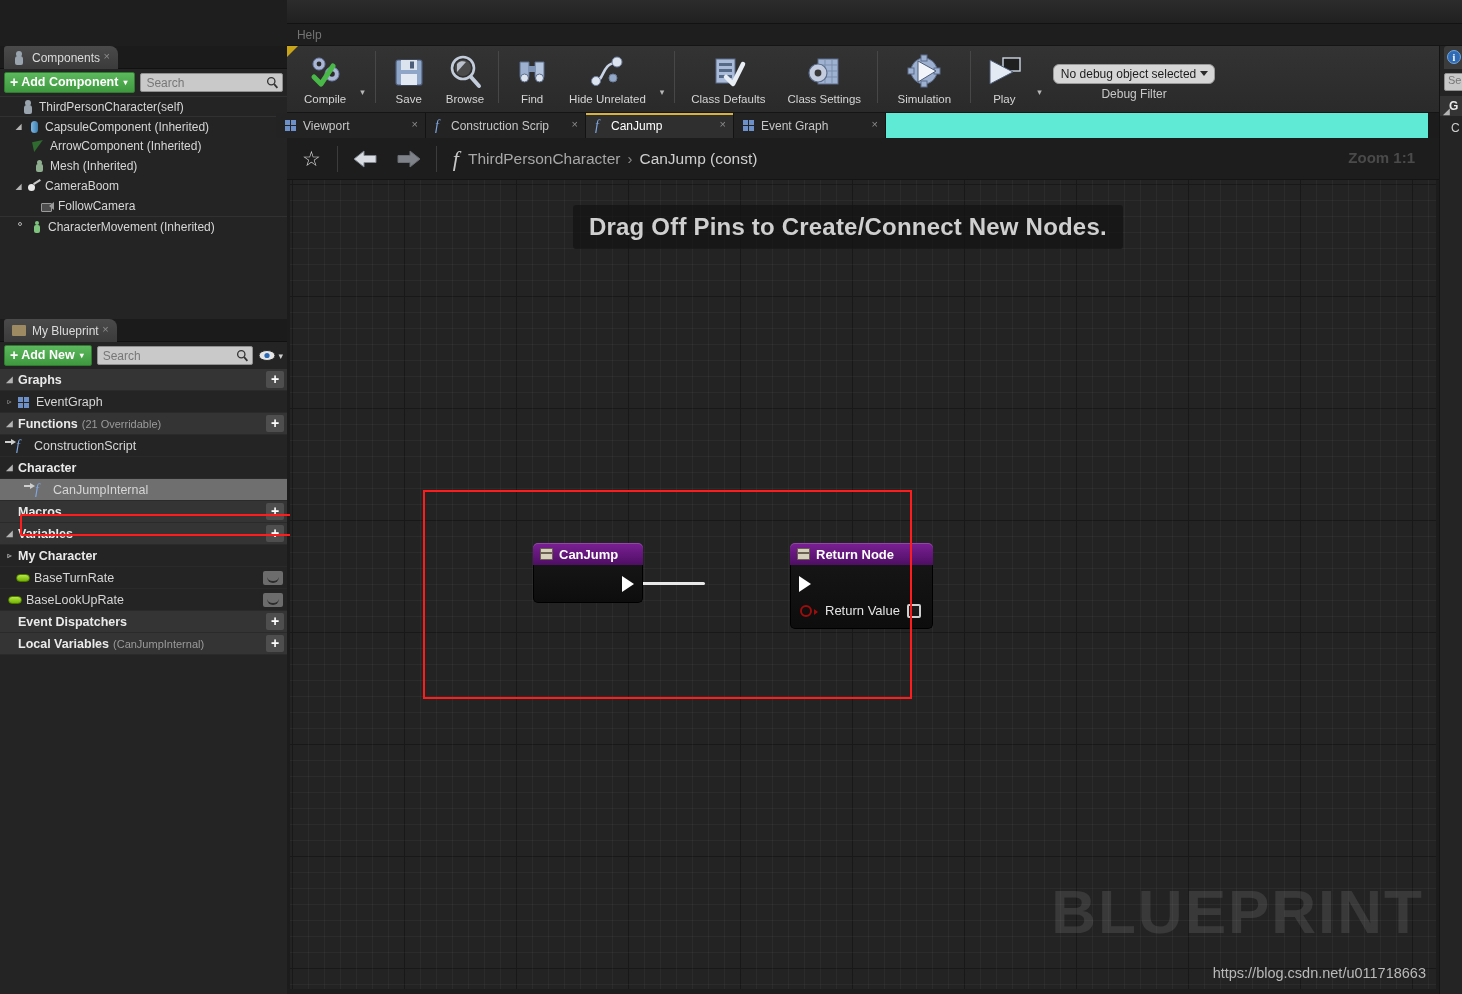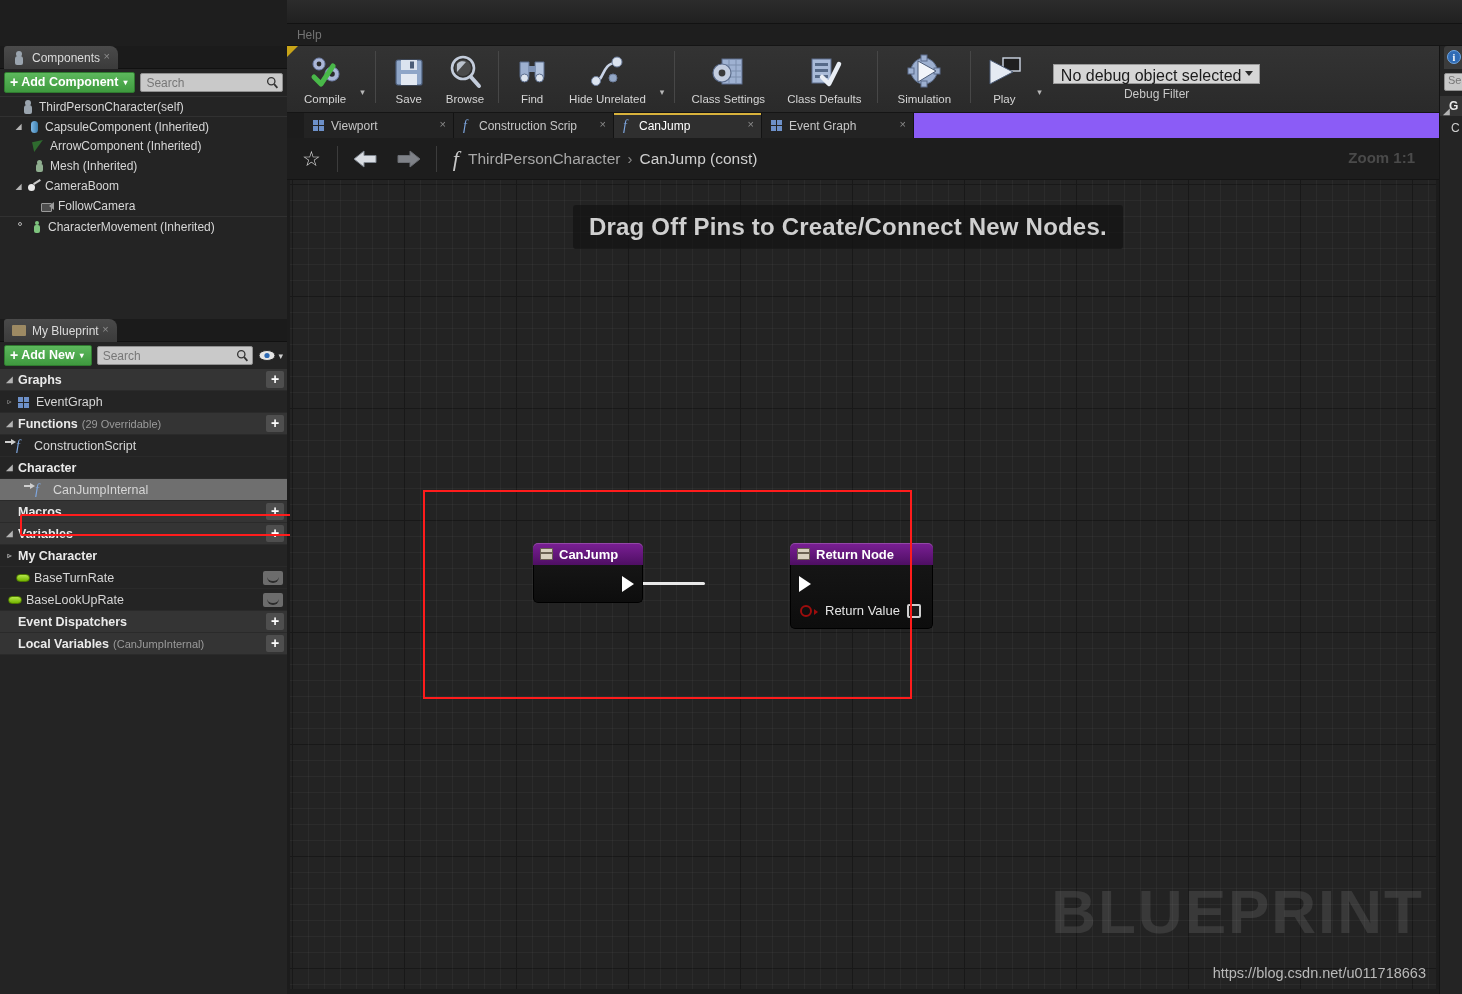--- a/index.html
+++ b/index.html
@@ -172,31 +172,31 @@
     align-items:center; justify-content:flex-start; position:relative;
     min-width:54px;
   }
   .tbtn .tlabel{ color:#d5d5d5; font-size:11.5px; margin-top:auto; padding-bottom:5px; white-space:nowrap;}
   .tsep { width:1px; height:52px; background:#474747; margin:5px 5px 0; }
   .tcaret { align-self:center; color:#b6b6b6; font-size:9px; padding:0 5px; margin-top:26px;}
   .icon36 { width:38px; height:38px; position:relative; margin-top:3px;}
 
   .dbgwrap{ display:flex; flex-direction:column; align-items:center; margin-top:18px; margin-left:6px;}
   .dbgsel {
-    background:#d6d6d6; border:1px solid #9a9a9a; border-radius:0;
-    color:#1c1c1c; font-size:16px; padding:2px 18px 3px 7px; position:relative;
+    background:#d6d6d6; border:1px solid #9a9a9a; border-radius:6px;
+    color:#1c1c1c; font-size:12px; padding:2px 18px 3px 7px; position:relative;
     min-width:155px; height:20px;
   }
   .dbgsel .c{position:absolute;right:6px;top:6px;width:0;height:0;border-left:4px solid transparent;border-right:4px solid transparent;border-top:5px solid #2a2a2a;}
   .dbglabel{color:#c9c9c9;font-size:12px;margin-top:3px;}
 
   
   .graphtabs {
-    position:absolute; left:304px; top:113px; width:1152px; height:25px;
-    background:#8b5cf6;
+    position:absolute; left:276px; top:113px; width:1152px; height:25px;
+    background:#5eead4;
   }
   .gtab {
     position:absolute; top:0; height:25px;
     display:flex; align-items:center; gap:6px; padding:0 24px 0 9px;
     font-size:12px; color:#c6c6c6; background:#232323;
     border-right:1px solid #131313;
   }
   .gtab.active { background:#2f2f2f; color:#fff; }
   .gtab.active::before{content:'';position:absolute;left:0;top:0;width:100%;height:2px;background:#d8b23c;}
   .gtab .x{position:absolute;right:7px;top:6px;color:#8d8d8d;font-size:11px;line-height:11px;}
@@ -423,21 +423,21 @@
             <i style="left:6px;top:2px;"></i>
             <i style="left:0;top:8px;"></i>
             <i style="left:6px;top:8px;"></i>
         </span>
         <span>EventGraph</span>
       </div>
 
       <div class="cat">
         <span class="tri">◢</span>
         <span>Functions</span>
-        <span class="sub">(29 Overridable)</span>
+        <span class="sub">(21 Overridable)</span>
         <span class="addbtn">+</span>
       </div>
       <div class="item" style="">
         <span class="icn-fnarrow"></span>
         <span class="icn-fx" style="margin-left:-8px;">f</span>
         <span style="margin-left:-2px;">ConstructionScript</span>
       </div>
       <div class="item subhdr">
         <span class="tri">◢</span>
         <span>Character</span>
@@ -558,52 +558,52 @@
           <circle cx="8" cy="28" r="4.5" fill="#dce4f0" stroke="#6d7e9c" stroke-width="1"></circle>
           <circle cx="29" cy="9" r="5" fill="#dce4f0" stroke="#6d7e9c" stroke-width="1"></circle>
           <circle cx="25" cy="25" r="4" fill="#93a7c6" stroke="#6d7e9c" stroke-width="1"></circle>
         </svg>
       </div>
       <div class="tlabel">Hide Unrelated</div>
     </div>
     <div class="tcaret">▾</div>
 
     <div class="tsep"></div>
+
+    <div class="tbtn" style="min-width:96px;">
+      <div class="icon36">
+        <svg viewBox="0 0 38 38" width="38" height="38">
+          <rect x="7" y="6" width="19" height="24" fill="#a9bbd8" stroke="#5c6d8c" stroke-width="1"></rect>
+          <g fill="#566a88">
+            <rect x="10" y="10" width="13" height="3"></rect>
+              <rect x="10" y="16" width="13" height="3"></rect>
+            <rect x="10" y="22" width="13" height="3"></rect>
+          </g>
+          <path d="M17 24 L24 31 L34 11" stroke="#e9eef5" stroke-width="4.5" fill="none" stroke-linecap="round" stroke-linejoin="round"></path>
+        </svg>
+      </div>
+      <div class="tlabel">Class Defaults</div>
+    </div>
 
     <div class="tbtn" style="min-width:96px;">
       <div class="icon36">
         <svg viewBox="0 0 38 38" width="38" height="38">
           <rect x="13" y="6" width="20" height="25" fill="#9fb2d2" stroke="#5c6d8c" stroke-width="1"></rect>
           <g stroke="#7d8fae" stroke-width="1">
             <line x1="13" y1="12" x2="33" y2="12"></line>
               <line x1="13" y1="18" x2="33" y2="18"></line>
             <line x1="13" y1="24" x2="33" y2="24"></line>
               <line x1="20" y1="6" x2="20" y2="31"></line>
             <line x1="27" y1="6" x2="27" y2="31"></line>
           </g>
           <circle cx="13" cy="20" r="9" fill="#c3cddf" stroke="#5c6d8c" stroke-width="1.2"></circle>
           <circle cx="13" cy="20" r="3.4" fill="#3a3a3a"></circle>
         </svg>
       </div>
       <div class="tlabel">Class Settings</div>
-    </div>
-
-    <div class="tbtn" style="min-width:96px;">
-      <div class="icon36">
-        <svg viewBox="0 0 38 38" width="38" height="38">
-          <rect x="7" y="6" width="19" height="24" fill="#a9bbd8" stroke="#5c6d8c" stroke-width="1"></rect>
-          <g fill="#566a88">
-            <rect x="10" y="10" width="13" height="3"></rect>
-              <rect x="10" y="16" width="13" height="3"></rect>
-            <rect x="10" y="22" width="13" height="3"></rect>
-          </g>
-          <path d="M17 24 L24 31 L34 11" stroke="#e9eef5" stroke-width="4.5" fill="none" stroke-linecap="round" stroke-linejoin="round"></path>
-        </svg>
-      </div>
-      <div class="tlabel">Class Defaults</div>
     </div>
 
     <div class="tsep"></div>
 
     <div class="tbtn" style="min-width:82px;">
       <div class="icon36">
         <svg viewBox="0 0 38 38" width="38" height="38">
           <circle cx="19" cy="18" r="13" fill="#9db0d0" stroke="#5c6d8c" stroke-width="1"></circle>
           <g fill="#9db0d0" stroke="#5c6d8c" stroke-width="1">
             <rect x="16" y="2" width="6" height="6"></rect>

